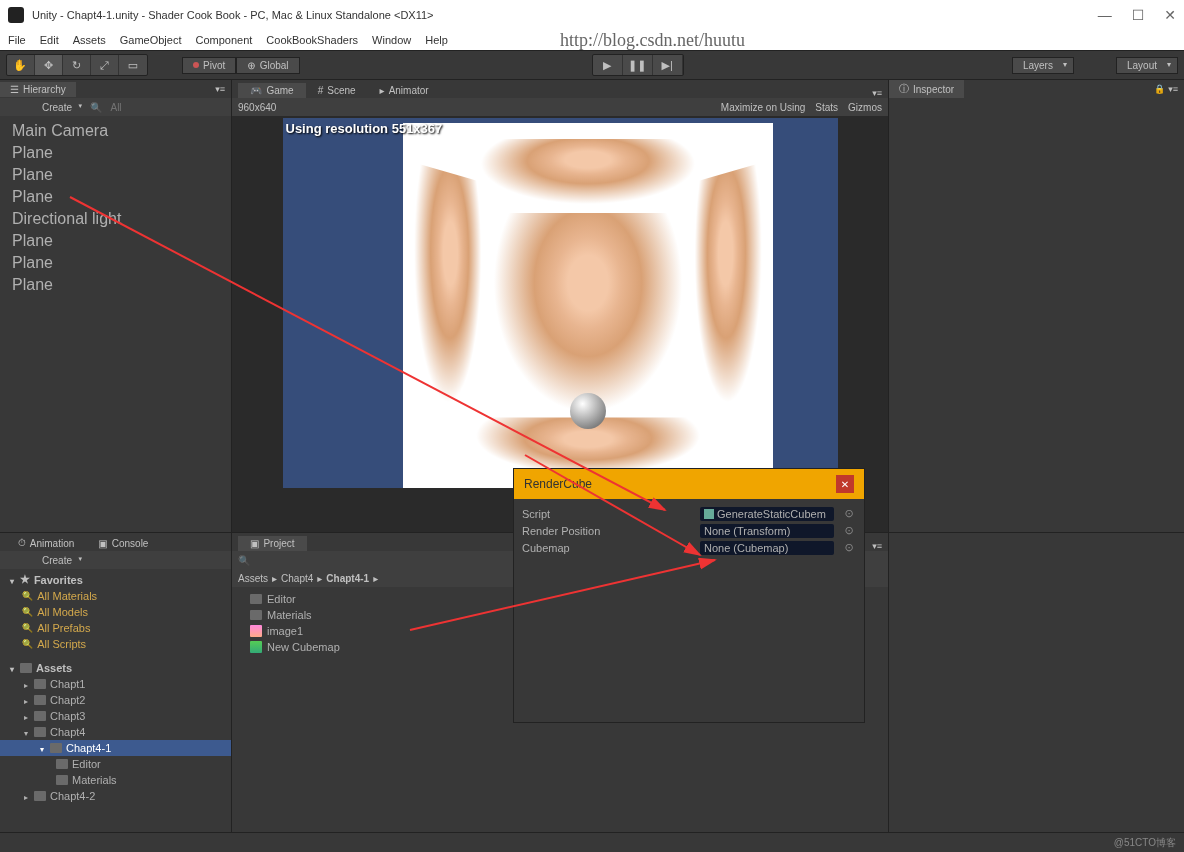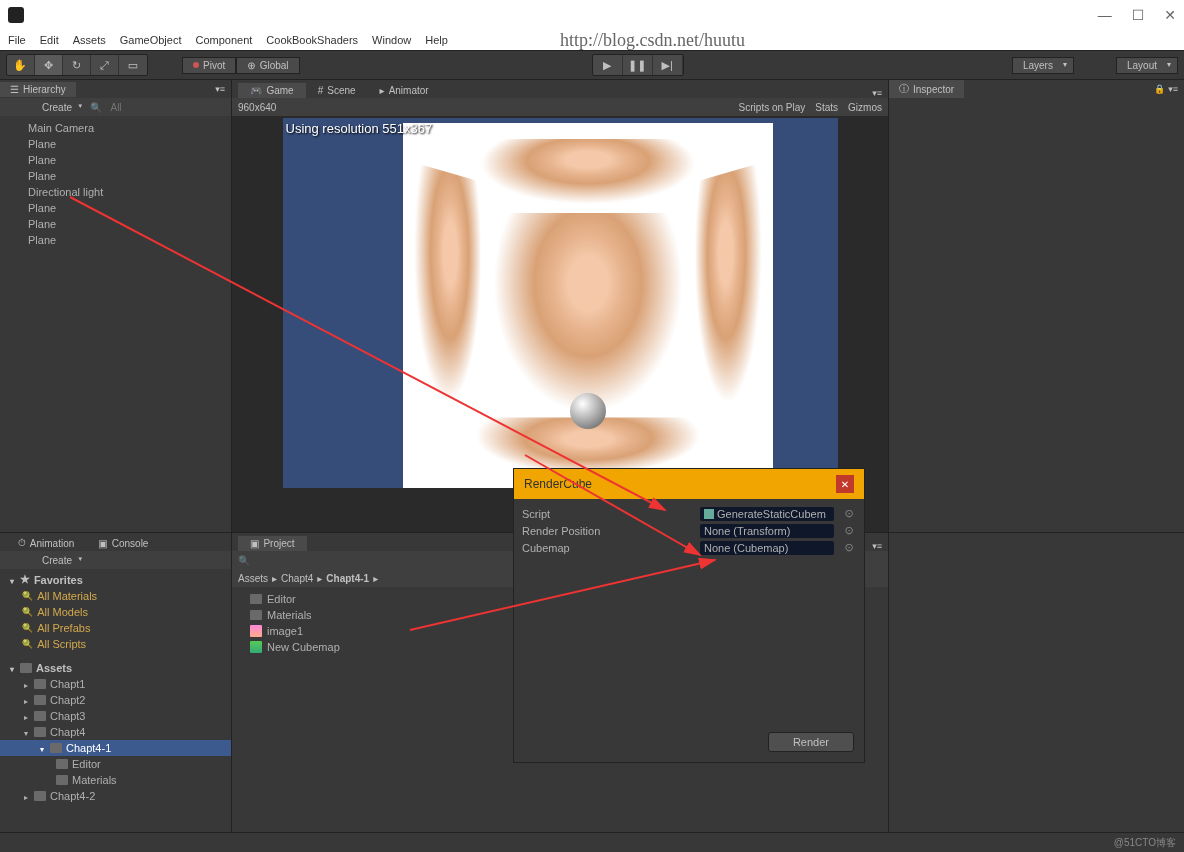--- a/index.html
+++ b/index.html
@@ -24,30 +24,30 @@
 .dropdown-btn::after { content: '▾'; position: absolute; right: 6px; font-size: 8px; }
 .main { display: flex; height: 755px; }
 .hierarchy-panel { width: 232px; background: #383838; border-right: 1px solid #222; }
 .panel-tab { background: #383838; height: 18px; display: flex; align-items: center; }
 .tab-active { background: #4a4a4a; padding: 2px 10px; font-size: 10px; display: flex; align-items: center; gap: 4px; }
 .panel-header { height: 18px; background: #3f3f3f; display: flex; align-items: center; padding: 0 6px; gap: 8px; font-size: 10px; }
 .create-btn { position: relative; padding-right: 10px; margin-left: 36px; }
 .create-btn::after { content: '▾'; position: absolute; right: 0; font-size: 7px; }
 .search-icon { opacity: 0.5; }
 .hierarchy-list { padding: 4px 0; }
-.hierarchy-item { padding: 2px 28px; font-size: 11px; color: #b0b0b0; cursor: pointer; }
+.hierarchy-item { padding: 2px 12px; font-size: 16px; color: #b0b0b0; cursor: pointer; }
 .center-panel { flex: 1; display: flex; flex-direction: column; }
 .center-tabs { height: 18px; display: flex; align-items: flex-end; padding-left: 6px; gap: 0; }
 .ctab { padding: 2px 12px; font-size: 10px; display: flex; align-items: center; gap: 4px; cursor: pointer; }
 .ctab.active { background: #4a4a4a; }
 .game-header { height: 18px; background: #3f3f3f; display: flex; align-items: center; padding: 0 6px; font-size: 10px; }
 .game-header .right { margin-left: auto; display: flex; gap: 10px; }
 .game-view { flex: 1; background: #2a2a2a; display: flex; align-items: flex-start; justify-content: center; position: relative; padding-top: 2px; }
 .game-content { width: 555px; height: 370px; background: #364d7a; position: relative; }
-.res-text { position: absolute; top: 3px; left: 3px; color: #fff; font-weight: normal; font-size: 13px; text-shadow: 1px 1px 2px #000; z-index: 5; }
+.res-text { position: absolute; top: 3px; left: 3px; color: #fff; font-weight: bold; font-size: 13px; text-shadow: 1px 1px 2px #000; z-index: 5; }
 .cube-render { position: absolute; left: 120px; top: 5px; width: 370px; height: 365px; background: #fff; }
 .face { position: absolute; background: radial-gradient(ellipse at 50% 35%, #f4c8a8 15%, #e8b590 25%, #d9a175 40%, #fff 70%); }
 .face-top { left: 75px; top: 0; width: 220px; height: 92px; transform: perspective(400px) rotateX(45deg); }
 .face-left { left: 0; top: 50px; width: 95px; height: 230px; transform: perspective(400px) rotateY(45deg); }
 .face-front { left: 90px; top: 90px; width: 190px; height: 200px; }
 .face-right { left: 275px; top: 50px; width: 95px; height: 230px; transform: perspective(400px) rotateY(-45deg); }
 .face-bottom { left: 75px; top: 285px; width: 220px; height: 80px; transform: perspective(400px) rotateX(-45deg); }
 .sphere { position: absolute; left: 167px; top: 270px; width: 36px; height: 36px; border-radius: 50%; background: radial-gradient(circle at 35% 30%, #fff, #bbb 40%, #555); }
 .inspector-panel { width: 296px; background: #383838; border-left: 1px solid #222; }
 .bottom-area { position: absolute; bottom: 20px; left: 0; right: 0; height: 300px; display: flex; }
@@ -85,20 +85,21 @@
 .render-btn { background: #4f4f4f; border: 1px solid #222; padding: 3px 24px; font-size: 11px; cursor: pointer; color: #c0c0c0; border-radius: 3px; }
 .statusbar { position: absolute; bottom: 0; left: 0; right: 0; height: 20px; background: #383838; border-top: 1px solid #222; }
 .watermark { position: absolute; bottom: 2px; right: 8px; color: #888; font-size: 10px; }
 svg.arrows { position: absolute; top: 0; left: 0; pointer-events: none; z-index: 200; }
 </style>
 </head>
 <body>
 
 <div class="titlebar">
   <span class="logo"></span>
+  <span>Unity - Chapt4-1.unity - Shader Cook Book - PC, Mac &amp; Linux Standalone &lt;DX11&gt;</span>
   <div class="controls">
     <span>—</span>
     <span>☐</span>
     <span>✕</span>
   </div>
 </div>
 
 <div class="menubar">
   <span>File</span>
   <span>Edit</span>
@@ -163,21 +164,21 @@
   <div class="center-panel">
     <div class="center-tabs">
       <div class="ctab active">🎮 <span>Game</span></div>
       <div class="ctab"># <span>Scene</span></div>
       <div class="ctab">▸ <span>Animator</span></div>
       <span style="margin-left:auto;padding:0 6px;font-size:9px">▾≡</span>
     </div>
     <div class="game-header">
       <span>960x640</span>
       <div class="right">
-        <span>Scripts on Play</span>
+        <span>Maximize on Using</span>
         <span>Stats</span>
         <span>Gizmos</span>
       </div>
     </div>
     <div class="game-view">
       <div class="game-content">
         <div class="res-text">Using resolution 551x367</div>
         <div class="cube-render">
           <div class="face face-top"></div>
           <div class="face face-left"></div>
@@ -288,23 +289,20 @@
         <span class="value">None (Transform)</span>
         <span class="circ">⊙</span>
       </div>
       <div class="dialog-row">
         <span class="label">Cubemap</span>
         <span class="value">None (Cubemap)</span>
         <span class="circ">⊙</span>
       </div>
     </div>
   <div style="height:160px"></div>
-  <div class="dialog-footer">
-    <button class="render-btn">Render</button>
-  </div>
 </div>
 
 <svg class="arrows" width="1184" height="852">
   <defs>
       <marker id="ah" markerWidth="10" markerHeight="10" refX="8" refY="3" orient="auto">
         <path d="M0,0 L9,3 L0,6 Z" fill="#e33"></path>
       </marker>
     </defs>
   <line x1="70" y1="197" x2="665" y2="510" stroke="#e33" stroke-width="2" marker-end="url(#ah)"></line>
   <line x1="525" y1="455" x2="700" y2="555" stroke="#e33" stroke-width="2" marker-end="url(#ah)"></line>

